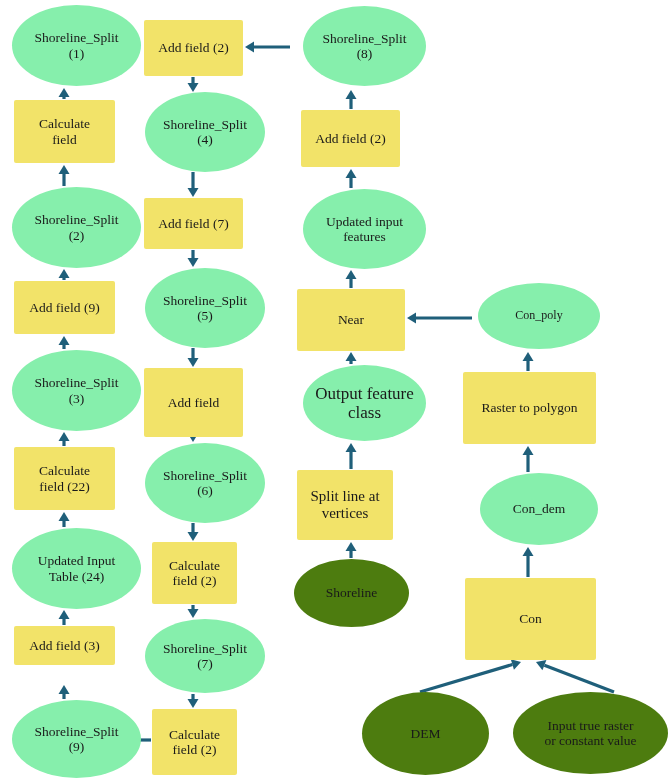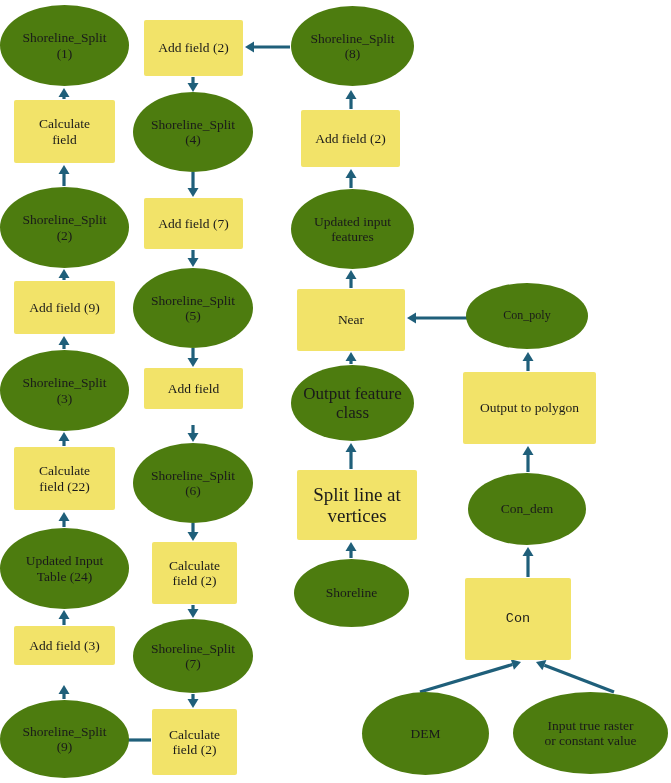--- a/index.html
+++ b/index.html
@@ -29,21 +29,21 @@
     justify-content: center;
     text-align: center;
     box-sizing: border-box;
     color: #1a1a1a;
     line-height: 1.12;
     padding: 2px 4px;
     white-space: pre-line;
   }
   .node.ellipse { border-radius: 50%; }
   .node.rect { border-radius: 2px; }
-  .node.green { background: #4d7c0f; }
+  .node.green { background: #86efac; margin-left: 12px; }
   .node.yellow { background: #f2e369; }
   .node.blue { background: #4d7c0f; }
   .node .label {
     display: block;
     width: 100%;
   }
 </style>
 </head>
 <body>
 
@@ -126,41 +126,41 @@
 Table (24)</span></div>
       <div class="node rect yellow" style="left: 14px; top: 626px; width: 101px; height: 39px; font-size: 13.5px;"><span class="label">Add field (3)</span></div>
       <div class="node ellipse green" style="left: 0px; top: 700px; width: 129px; height: 78px; font-size: 13.5px;"><span class="label">Shoreline_Split
 (9)</span></div>
       <div class="node rect yellow" style="left: 144px; top: 20px; width: 99px; height: 56px; font-size: 13.5px;"><span class="label">Add field (2)</span></div>
       <div class="node ellipse green" style="left: 133px; top: 92px; width: 120px; height: 80px; font-size: 13.5px;"><span class="label">Shoreline_Split
 (4)</span></div>
       <div class="node rect yellow" style="left: 144px; top: 198px; width: 99px; height: 51px; font-size: 13.5px;"><span class="label">Add field (7)</span></div>
       <div class="node ellipse green" style="left: 133px; top: 268px; width: 120px; height: 80px; font-size: 13.5px;"><span class="label">Shoreline_Split
 (5)</span></div>
-      <div class="node rect yellow" style="left: 144px; top: 368px; width: 99px; height: 41px; font-size: 13.5px;"><span class="label">Add field</span></div>
+      <div class="node rect yellow" style="left: 144px; top: 368px; width: 99px; height: 69px; font-size: 13.5px;"><span class="label">Add field</span></div>
       <div class="node ellipse green" style="left: 133px; top: 443px; width: 120px; height: 80px; font-size: 13.5px;"><span class="label">Shoreline_Split
 (6)</span></div>
       <div class="node rect yellow" style="left: 152px; top: 542px; width: 85px; height: 62px; font-size: 13.5px;"><span class="label">Calculate
 field (2)</span></div>
       <div class="node ellipse green" style="left: 133px; top: 619px; width: 120px; height: 74px; font-size: 13.5px;"><span class="label">Shoreline_Split
 (7)</span></div>
       <div class="node rect yellow" style="left: 152px; top: 709px; width: 85px; height: 66px; font-size: 13.5px;"><span class="label">Calculate
 field (2)</span></div>
       <div class="node ellipse green" style="left: 291px; top: 6px; width: 123px; height: 80px; font-size: 13.5px;"><span class="label">Shoreline_Split
 (8)</span></div>
       <div class="node rect yellow" style="left: 301px; top: 110px; width: 99px; height: 57px; font-size: 13.5px;"><span class="label">Add field (2)</span></div>
       <div class="node ellipse green" style="left: 291px; top: 189px; width: 123px; height: 80px; font-size: 13.5px;"><span class="label">Updated input
 features</span></div>
       <div class="node rect yellow" style="left: 297px; top: 289px; width: 108px; height: 62px; font-size: 13.5px;"><span class="label">Near</span></div>
       <div class="node ellipse green" style="left: 291px; top: 365px; width: 123px; height: 76px; font-size: 17px;"><span class="label">Output feature
 class</span></div>
-      <div class="node rect yellow" style="left: 297px; top: 470px; width: 120px; height: 70px; font-size: 19px;"><span class="label">Split line at
+      <div class="node rect yellow" style="left: 297px; top: 470px; width: 96px; height: 70px; font-size: 15px;"><span class="label">Split line at
 vertices</span></div>
       <div class="node ellipse blue" style="left: 294px; top: 559px; width: 115px; height: 68px; font-size: 13.5px;"><span class="label">Shoreline</span></div>
       <div class="node ellipse green" style="left: 466px; top: 283px; width: 122px; height: 66px; font-size: 12px;"><span class="label">Con_poly</span></div>
-      <div class="node rect yellow" style="left: 463px; top: 372px; width: 133px; height: 72px; font-size: 13.5px;"><span class="label">Output to polygon</span></div>
+      <div class="node rect yellow" style="left: 463px; top: 372px; width: 133px; height: 72px; font-size: 13.5px;"><span class="label">Raster to polygon</span></div>
       <div class="node ellipse green" style="left: 468px; top: 473px; width: 118px; height: 72px; font-size: 13.5px;"><span class="label">Con_dem</span></div>
-      <div class="node rect yellow" style="left: 465px; top: 578px; width: 106px; height: 82px; font-size: 13.5px; font-family: Liberation Mono, monospace;"><span class="label">Con</span></div>
+      <div class="node rect yellow" style="left: 465px; top: 578px; width: 131px; height: 82px; font-size: 13.5px;"><span class="label">Con</span></div>
       <div class="node ellipse blue" style="left: 362px; top: 692px; width: 127px; height: 83px; font-size: 13.5px;"><span class="label">DEM</span></div>
       <div class="node ellipse blue" style="left: 513px; top: 692px; width: 155px; height: 82px; font-size: 13.5px; align-items: center;"><span class="label">Input true raster
 or constant value</span></div>
     </div>
 </div>
 
 </body></html>

